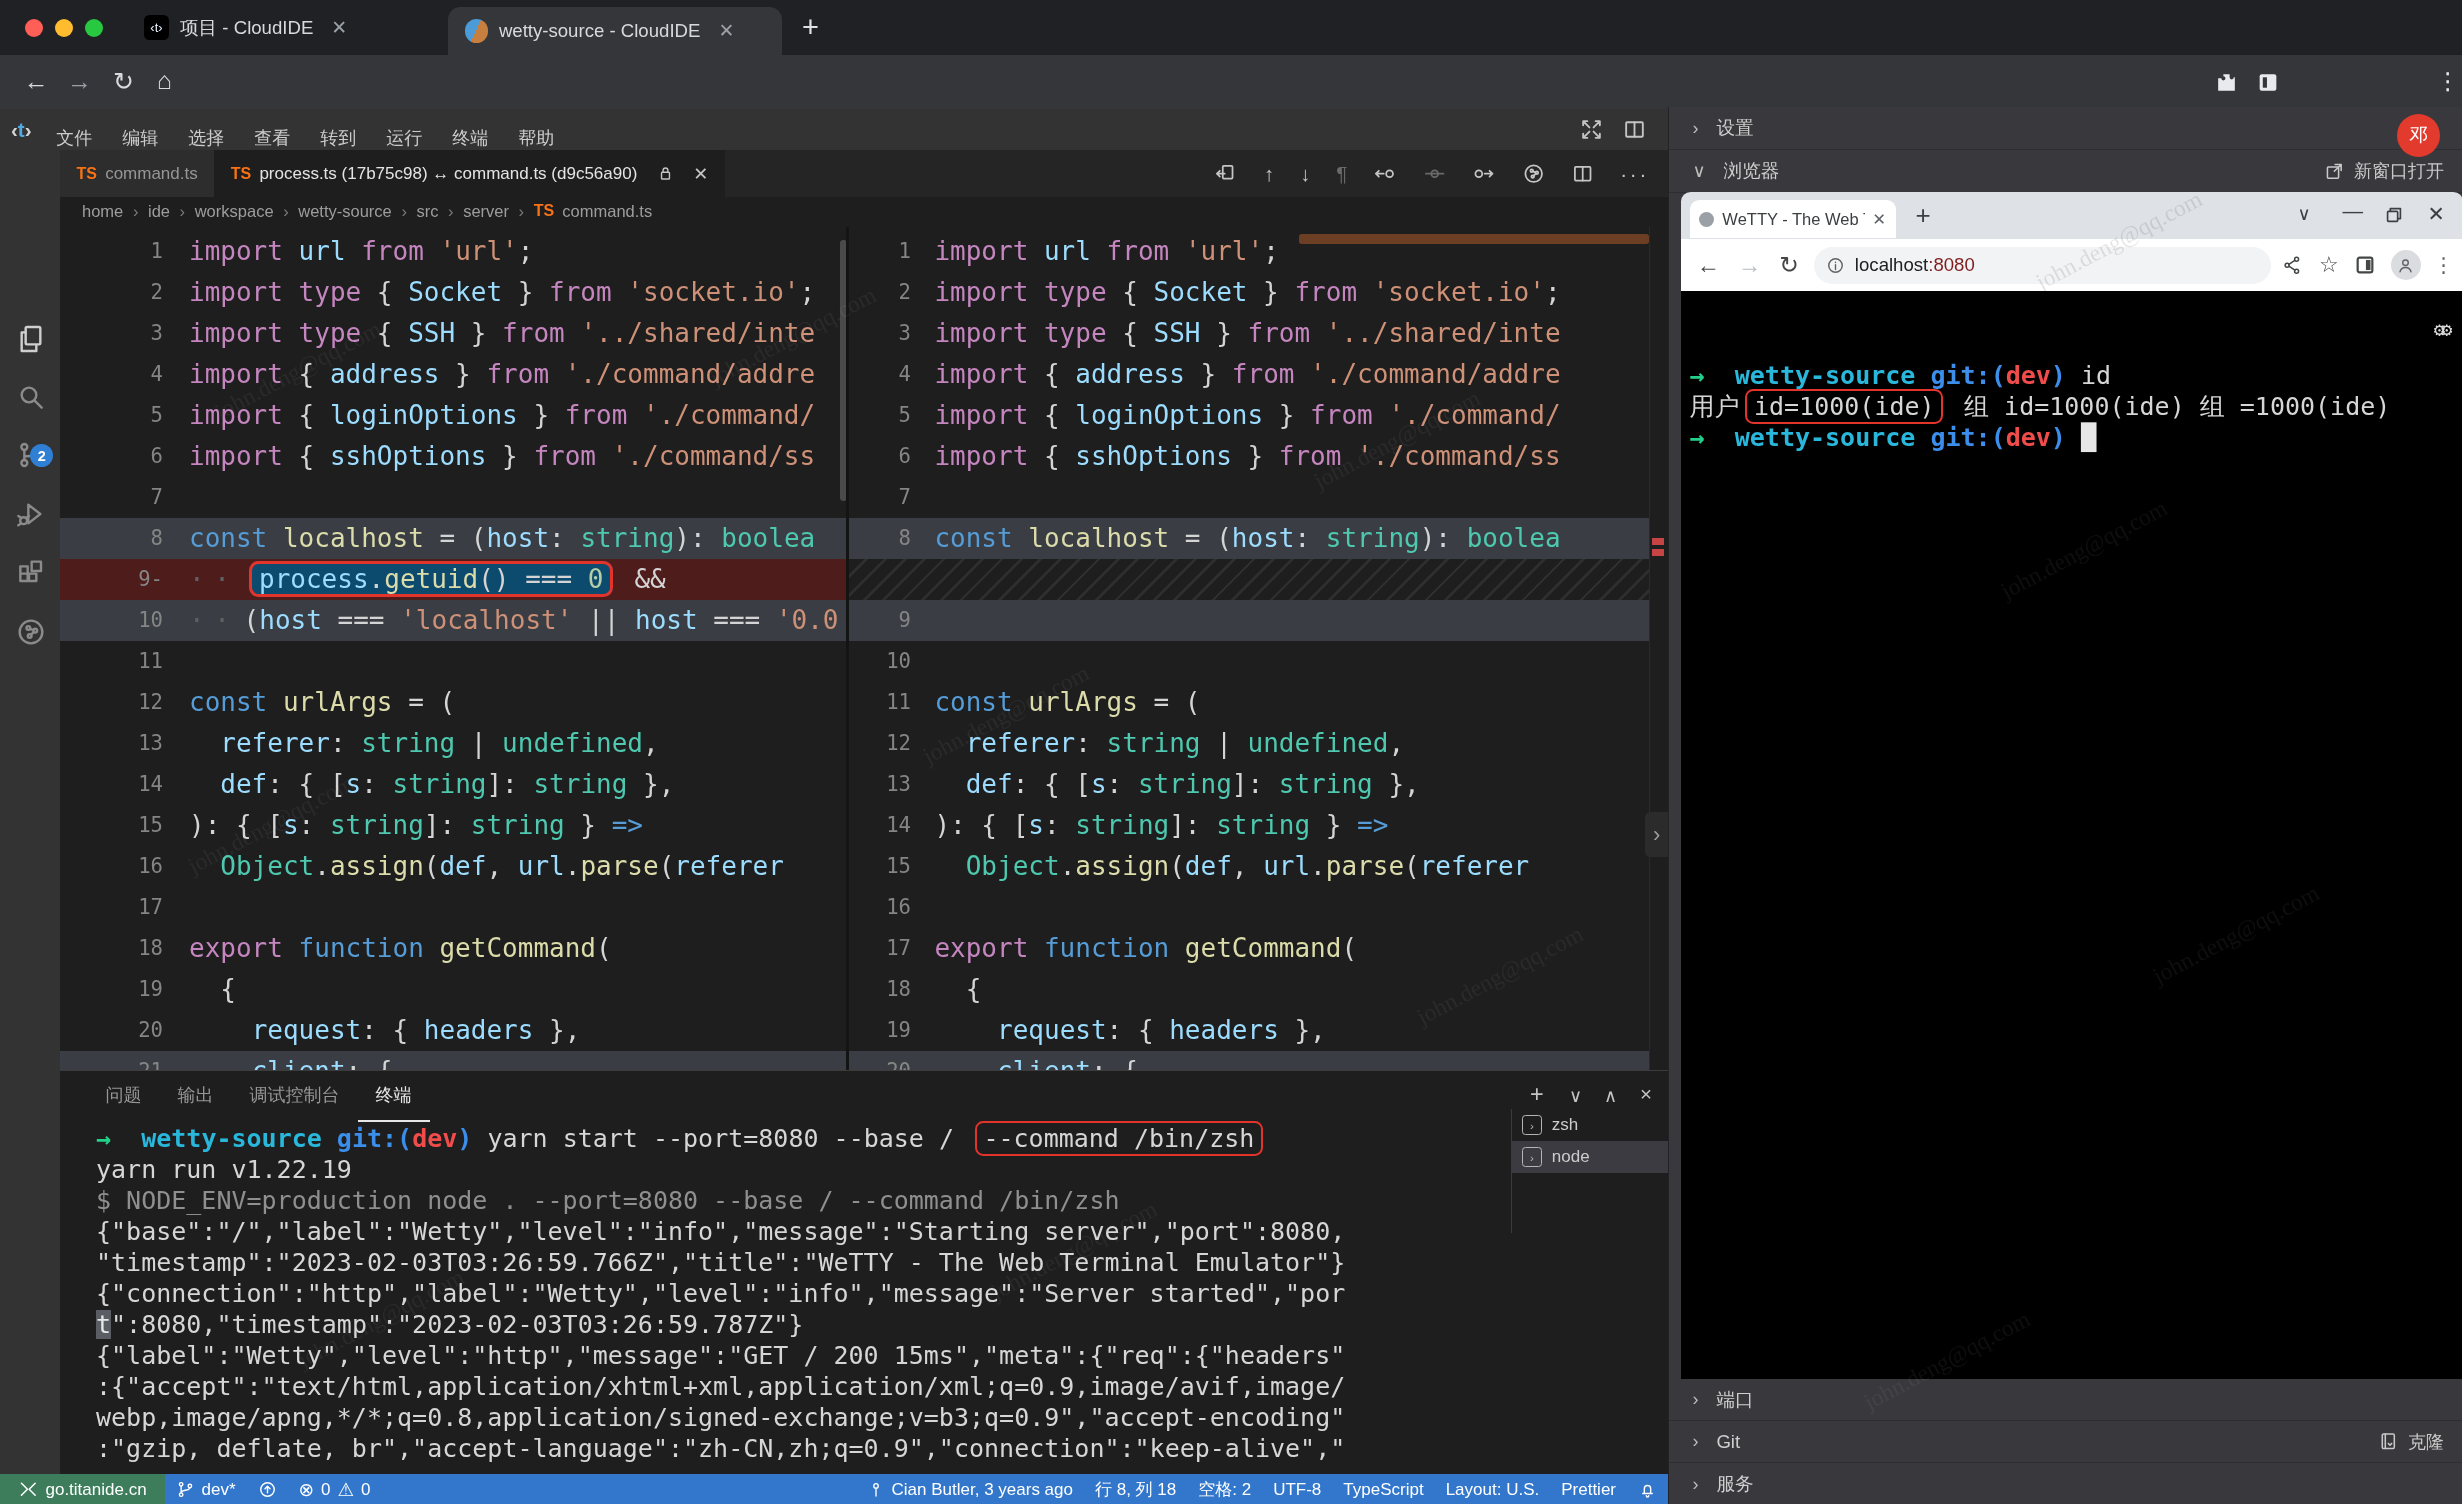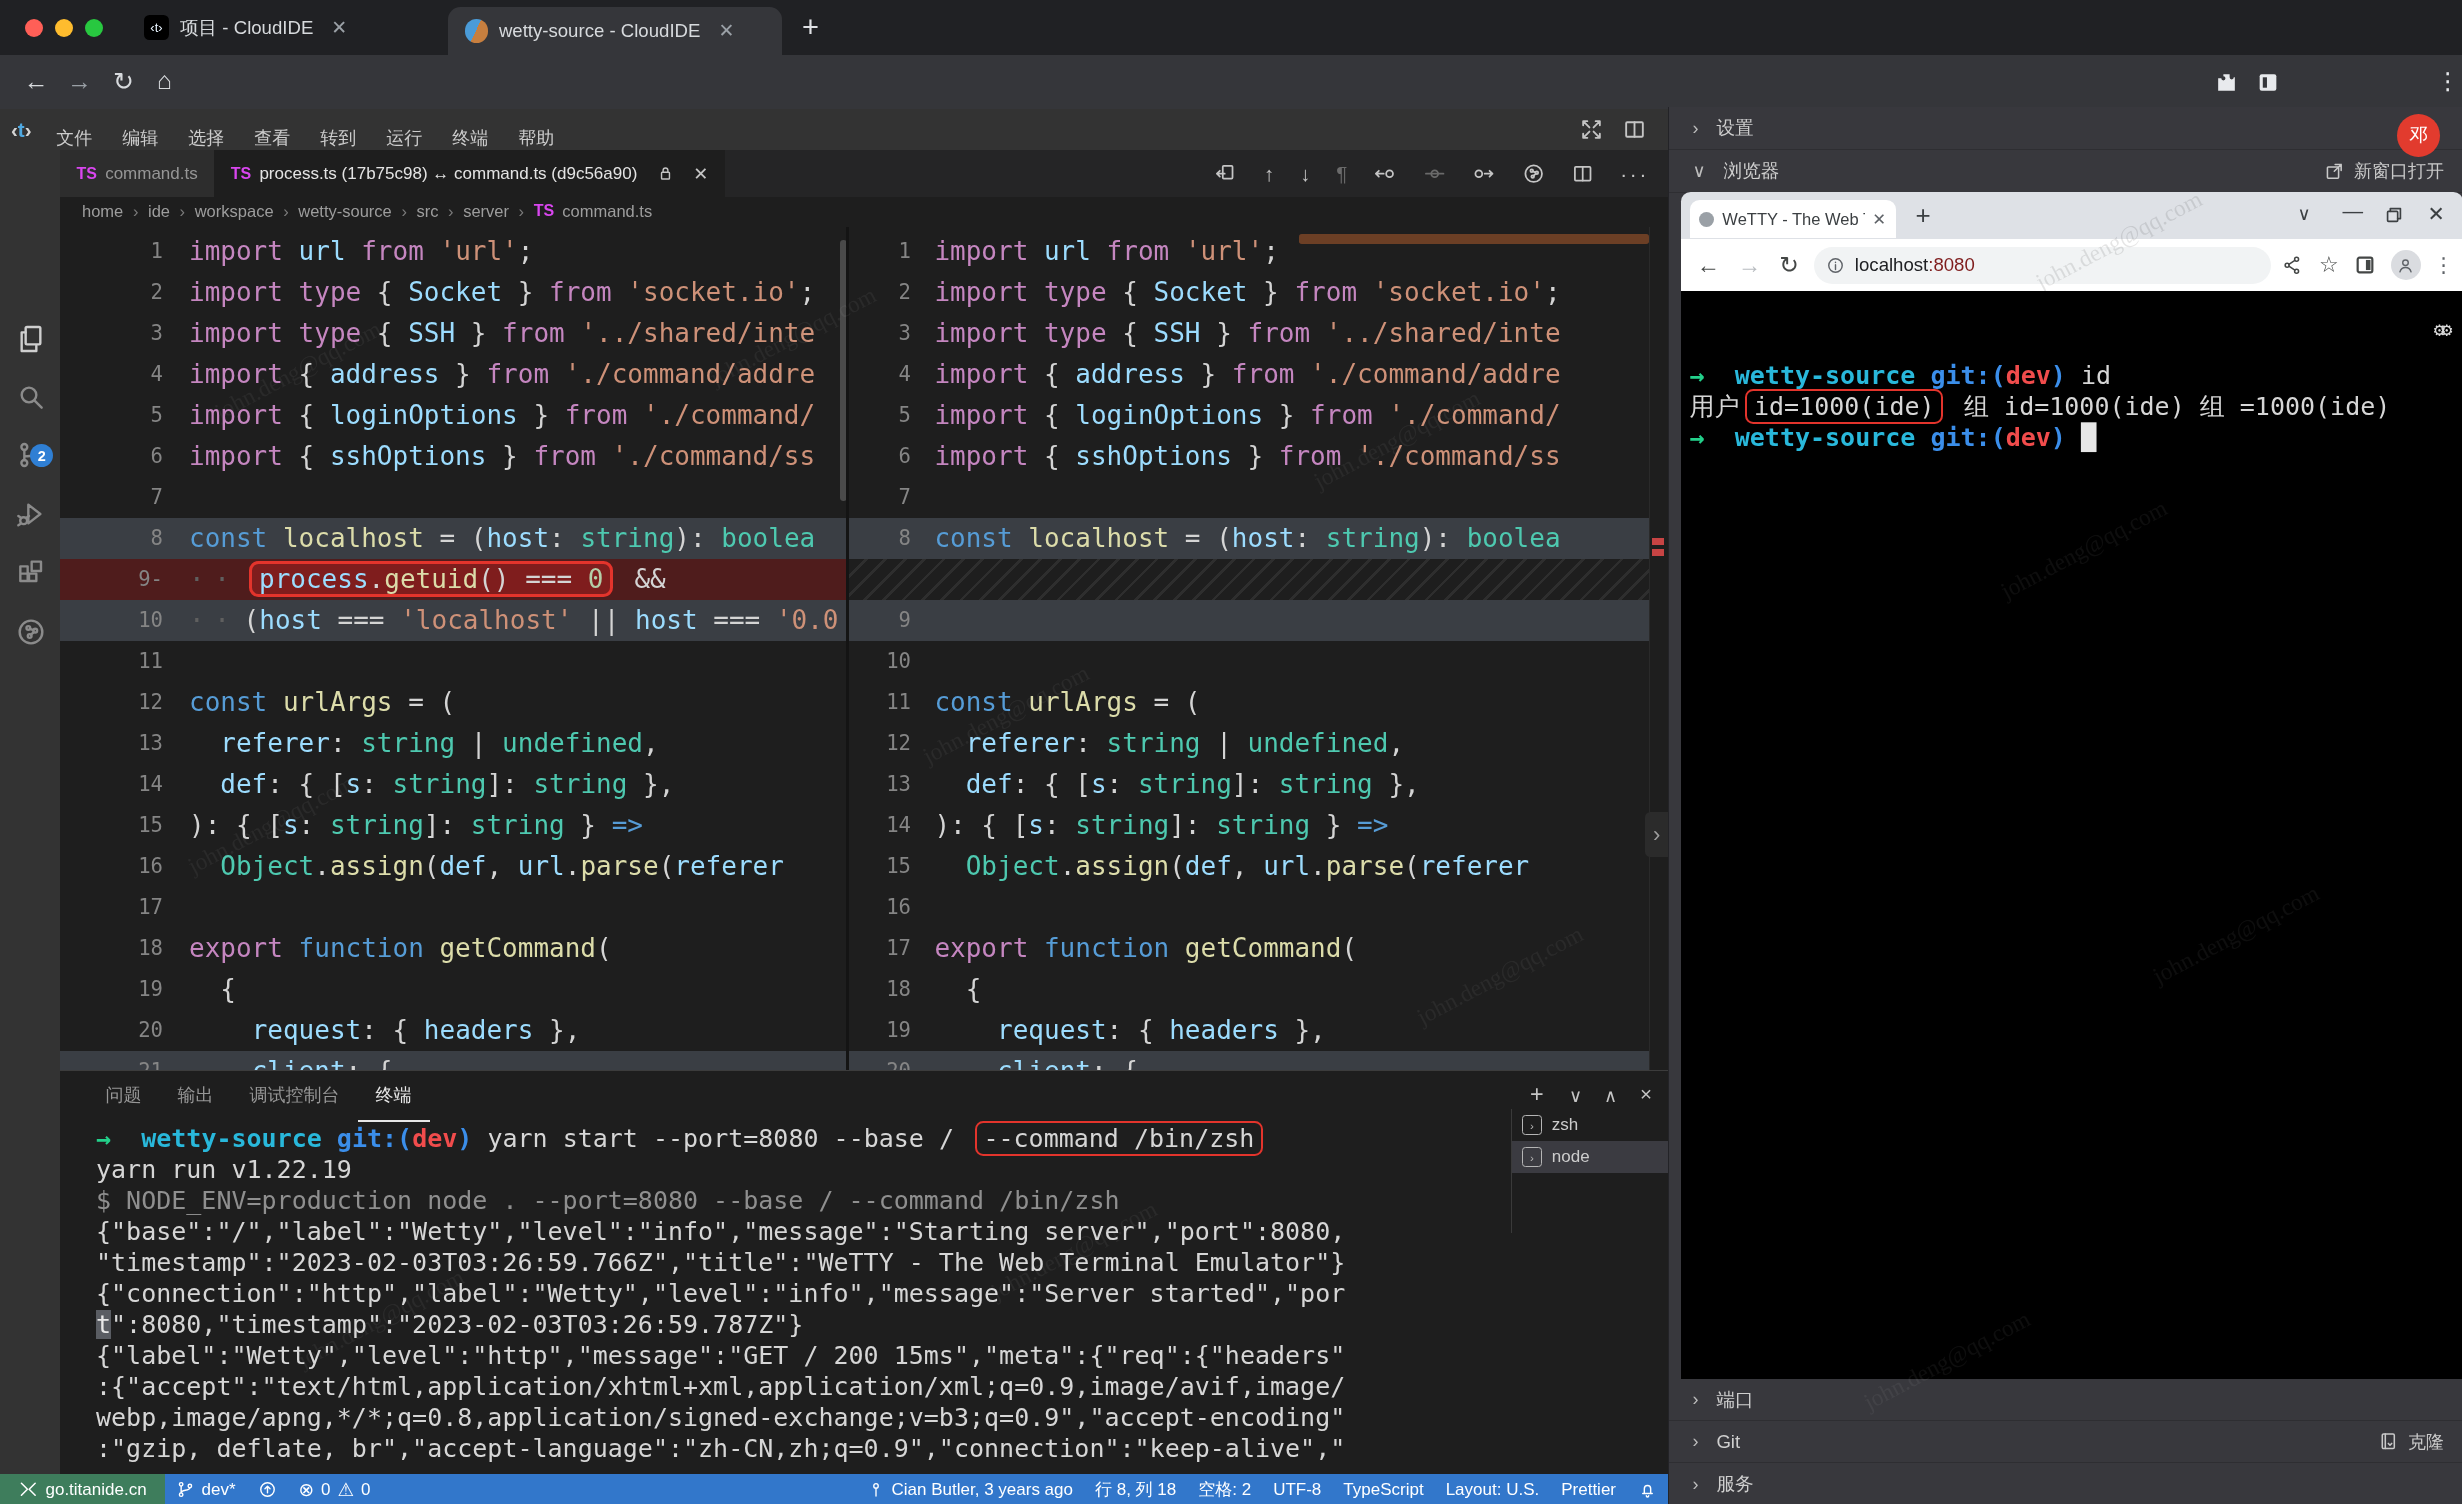--- a/index.html
+++ b/index.html
@@ -21,40 +21,40 @@
   .urlpill{position:absolute;left:199px;top:63px;width:1986px;height:37px;background:#202124;border-radius:18.6px;
            display:flex;align-items:center;color:#e8eaed;font-size:18.6px}
   
   #menu-bar{left:0;top:109px;width:1668px;height:41px;background:#333333;display:flex;align-items:center;font-size:18px;color:#cccccc}
   #menu-items{display:flex;height:100%;align-items:flex-end}
   #menu-items span{padding:0 15px}
   #activity-bar{left:0;top:150px;width:60px;height:1324px;background:#333333}
   .act{position:absolute;left:15px;color:#8b8b8b}
   #tab-bar{left:60px;top:150px;width:1608px;height:47px;background:#252526;display:flex}
   .etab{height:47px;display:flex;align-items:center;font-size:17px;padding:0 16.5px}
-  .ts{color:#d946ef;font-weight:bold;font-size:16px;margin-right:8.2px}
+  .ts{color:#f97316;font-weight:bold;font-size:16px;margin-right:8.2px}
   .etab.inactive{background:#2d2d2d;color:#969696}
   .etab.active{background:#1e1e1e;color:#e4e4e4}
   .dift{color:#c5c5c5;margin-left:26px;font-size:20.6px;display:flex;align-items:center}
   #breadcrumb{left:60px;top:196px;width:1608px;height:30px;display:flex;align-items:center;color:#9d9d9d;font-size:16.5px;padding-left:22px;box-sizing:border-box}
   #breadcrumb .sep{margin:0 9.6px;color:#7b7b7b}
   
   .pane{position:absolute;top:227px;height:843px;overflow:hidden;background:#1e1e1e}
   .code{font-family:"DejaVu Sans Mono",monospace;font-size:26px}
   .cl{display:flex;height:41px;line-height:41px;white-space:pre}
   .ln{flex:none;width:103px;text-align:right;padding-right:26px;font-size:20.6px;color:#858585}
   .pane.rp .ln{width:62px;padding-right:23.4px}
   .lc{flex:1 1 auto;white-space:pre}
   .k{color:#c586c0}.b{color:#569cd6}.v{color:#9cdcfe}.ty{color:#4ec9b0}.s{color:#ce9178}
   .f{color:#dcdcaa}.p{color:#d4d4d4}.n2{color:#b5cea8}.o{color:#d4d4d4}
   .ws{color:#5f5f5f;letter-spacing:9.6px;margin-right:4.1px}
   .cl.chg{background:#3a3e44}
   .cl.del{background:#4f1c1c}
   .cl.hatch{background:repeating-linear-gradient(135deg,#1e1e1e 0 11px,#2e2e2e 11px 13.7px)}
-  .redbox{border:3.4px solid #e3342c;border-radius:9.6px;padding:0 6.9px;margin:0 5.5px;background:#7f1d1d}
+  .redbox{border:3.4px solid #e3342c;border-radius:9.6px;padding:0 6.9px;margin:0 5.5px;background:#0c4a6e}
   
   #panel{left:60px;top:1070px;width:1851px;height:404px;background:#1e1e1e;border-top:0.7px solid #3c3c3c}
   #panel-tabs{position:absolute;left:27.5px;top:2.7px;display:flex;font-size:18px;color:#969696}
   #panel-tabs span{padding:9.6px 18px 12.4px}
   #panel-tabs span.on{color:#e7e7e7;border-bottom:2.1px solid #e7e7e7}
   .term{font-family:"DejaVu Sans Mono",monospace;font-size:25px;line-height:31px;white-space:pre}
   .term .a{color:#23d18b;font-weight:bold}.term .c{color:#29b8db;font-weight:bold}
   .term .g{color:#3b8eea;font-weight:bold}.term .r{color:#f14c4c;font-weight:bold}
   .term .w{color:#d6d6d6}.term .d{color:#8f8f8f}
   .term .box{border:2.7px solid #e3342c;border-radius:8.2px;padding:0.7px 6.9px;margin:0 5.5px;color:#d6d6d6}

